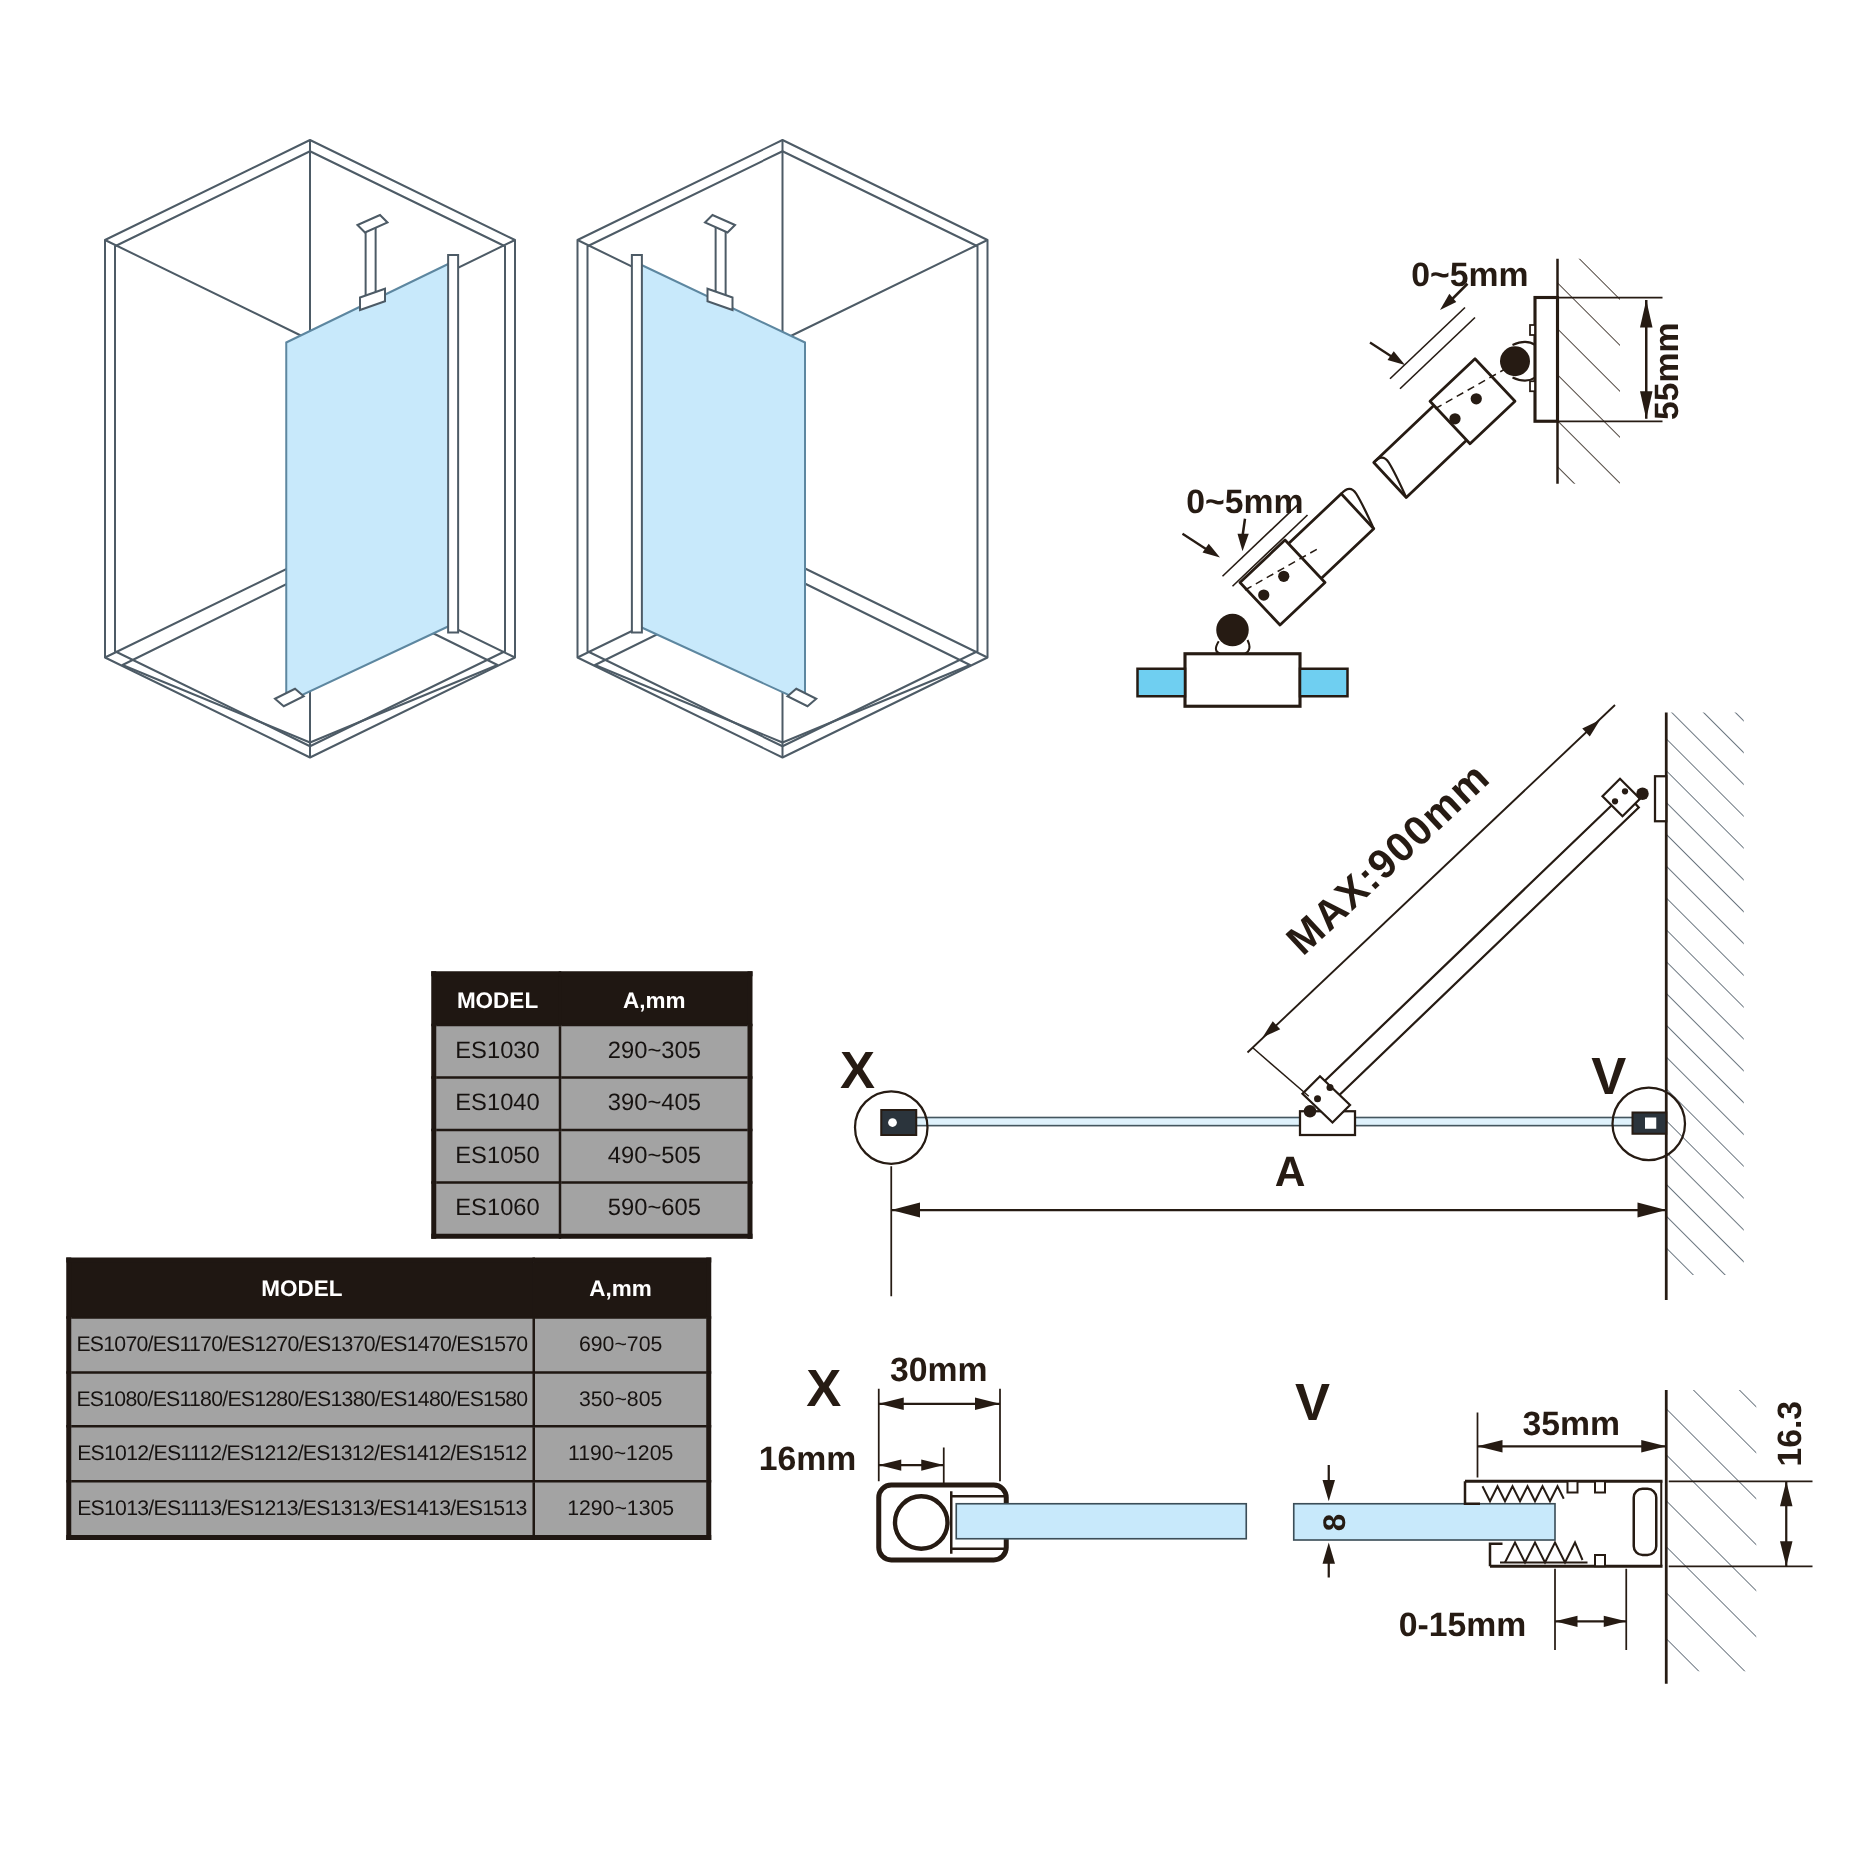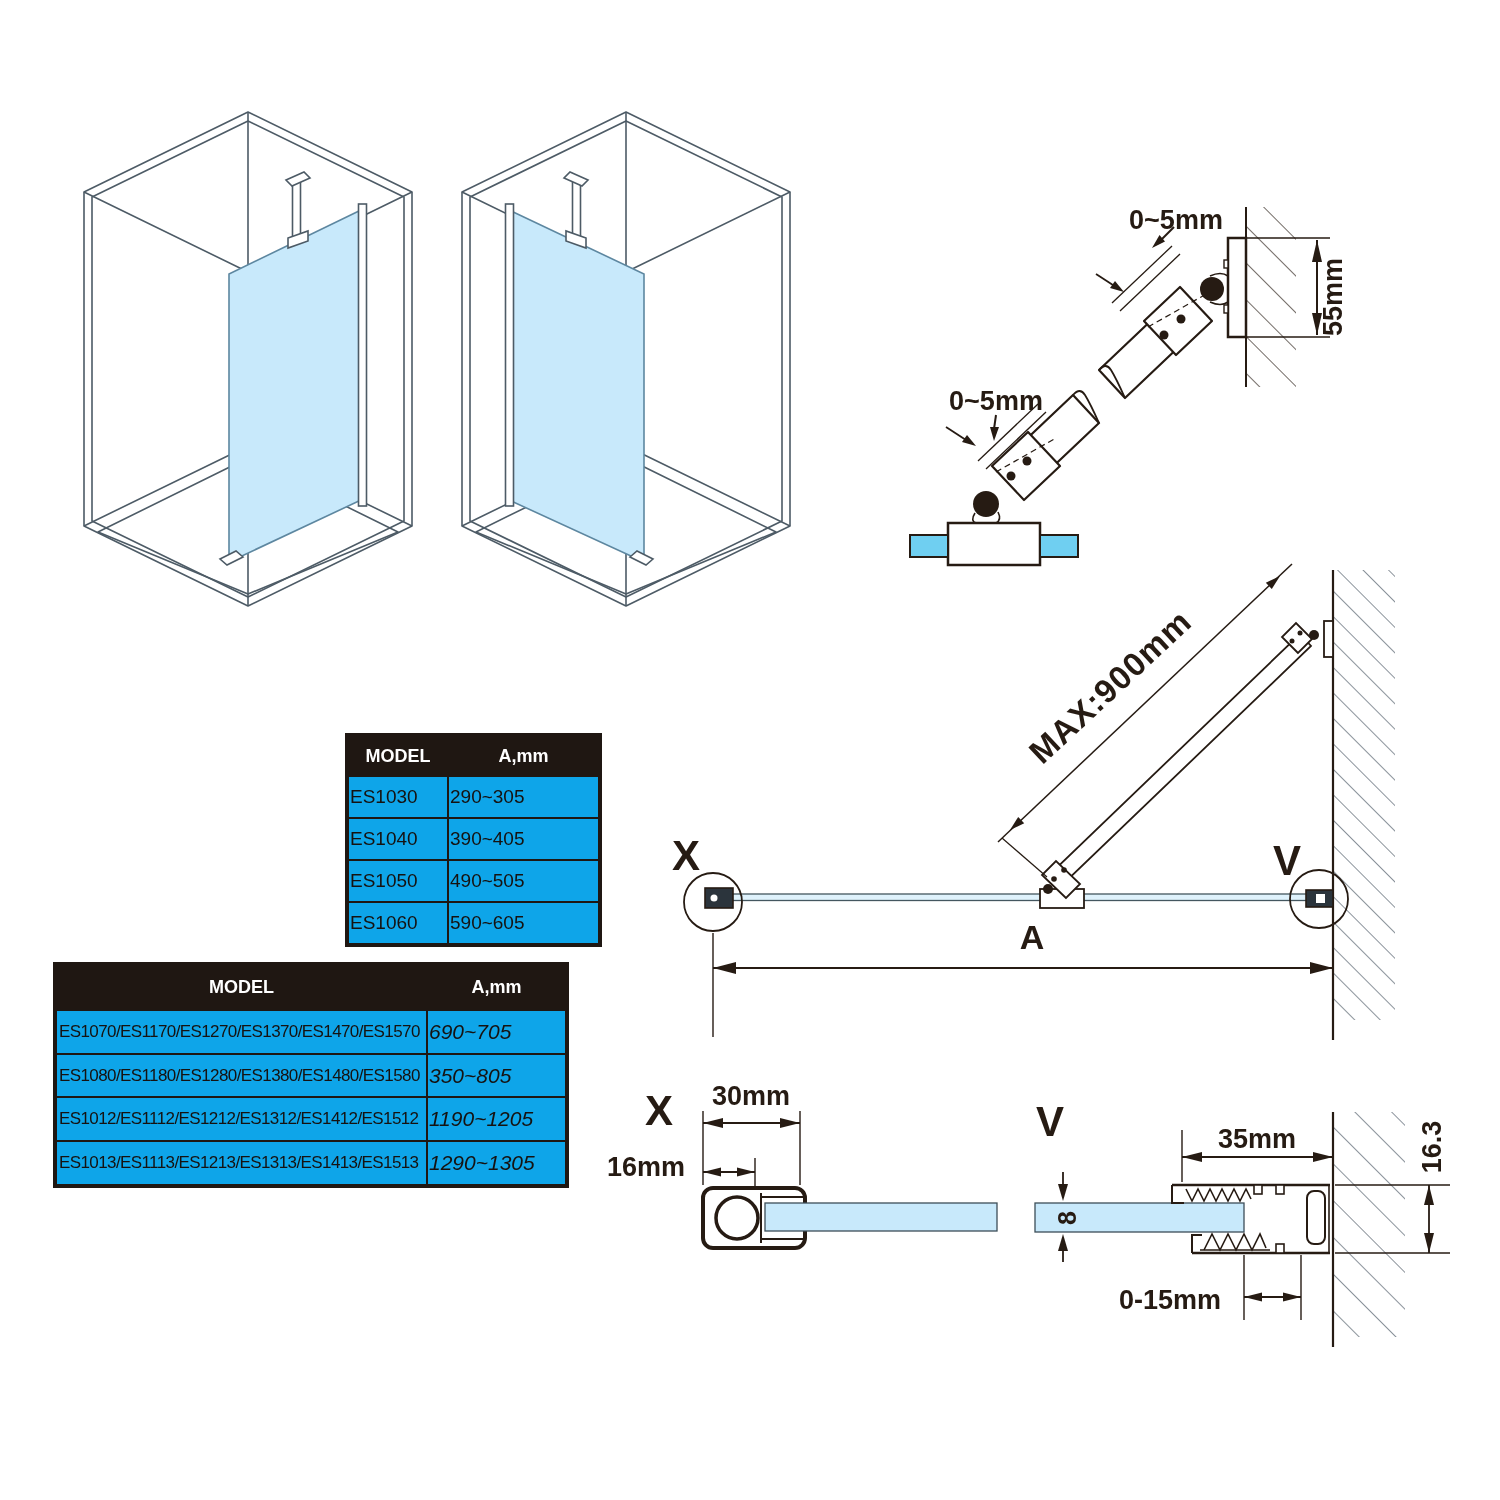--- a/index.html
+++ b/index.html
@@ -17,31 +17,31 @@
   .abs{position:absolute;}
   svg{display:block;}
   svg text{font-family:"Liberation Sans",sans-serif;fill:var(--ink);}
   .dim{font-size:27px;font-weight:bold;}
   .dim-lg{font-size:33px;font-weight:bold;letter-spacing:1px;}
   .marker{font-size:42px;font-weight:bold;}
   .alabel{font-size:34px;font-weight:600;}
 
   
   table{border-collapse:collapse;table-layout:fixed;background:#fff;}
-  .spec-table{border:4px solid var(--tblhead);}
+  .spec-table{border:4px solid var(--tblhead);margin-top:44px;}
   .spec-table th{background:var(--tblhead);color:#fff;font-weight:bold;font-size:18px;border:2px solid var(--tblhead);}
-  .spec-table td{border:2px solid var(--tblhead);color:#161210;background:#0ea5e9;}
+  .spec-table td{border:2px solid var(--tblhead);text-align:center;color:#161210;background:#a3a3a3;}
   #small-table{width:253px;}
   #small-table th{height:36px;}
   #small-table td{height:38px;font-size:19px;}
   #big-table{width:512px;}
   #big-table th{height:41px;}
   #big-table td{height:39.7px;font-size:17px;}
   #big-table td.models{letter-spacing:-0.6px;padding:0 2px;white-space:nowrap;}
-  #big-table td.aval{font-size:21px;letter-spacing:0;font-style:italic;}
+  #big-table td.aval{font-size:17px;letter-spacing:0;}
   .mbold{font-weight:normal;}
 </style>
 </head>
 <body>
 
 <div id="canvas">
 
   <svg class="abs" style="left:62px;top:92px" width="380" height="620" viewBox="0 0 380 620">
     <g fill="none" stroke="var(--iso)" stroke-width="1.6" stroke-linejoin="round">
       <polygon points="186,20 350,100 350,434 186,514 22,434 22,100"></polygon>

